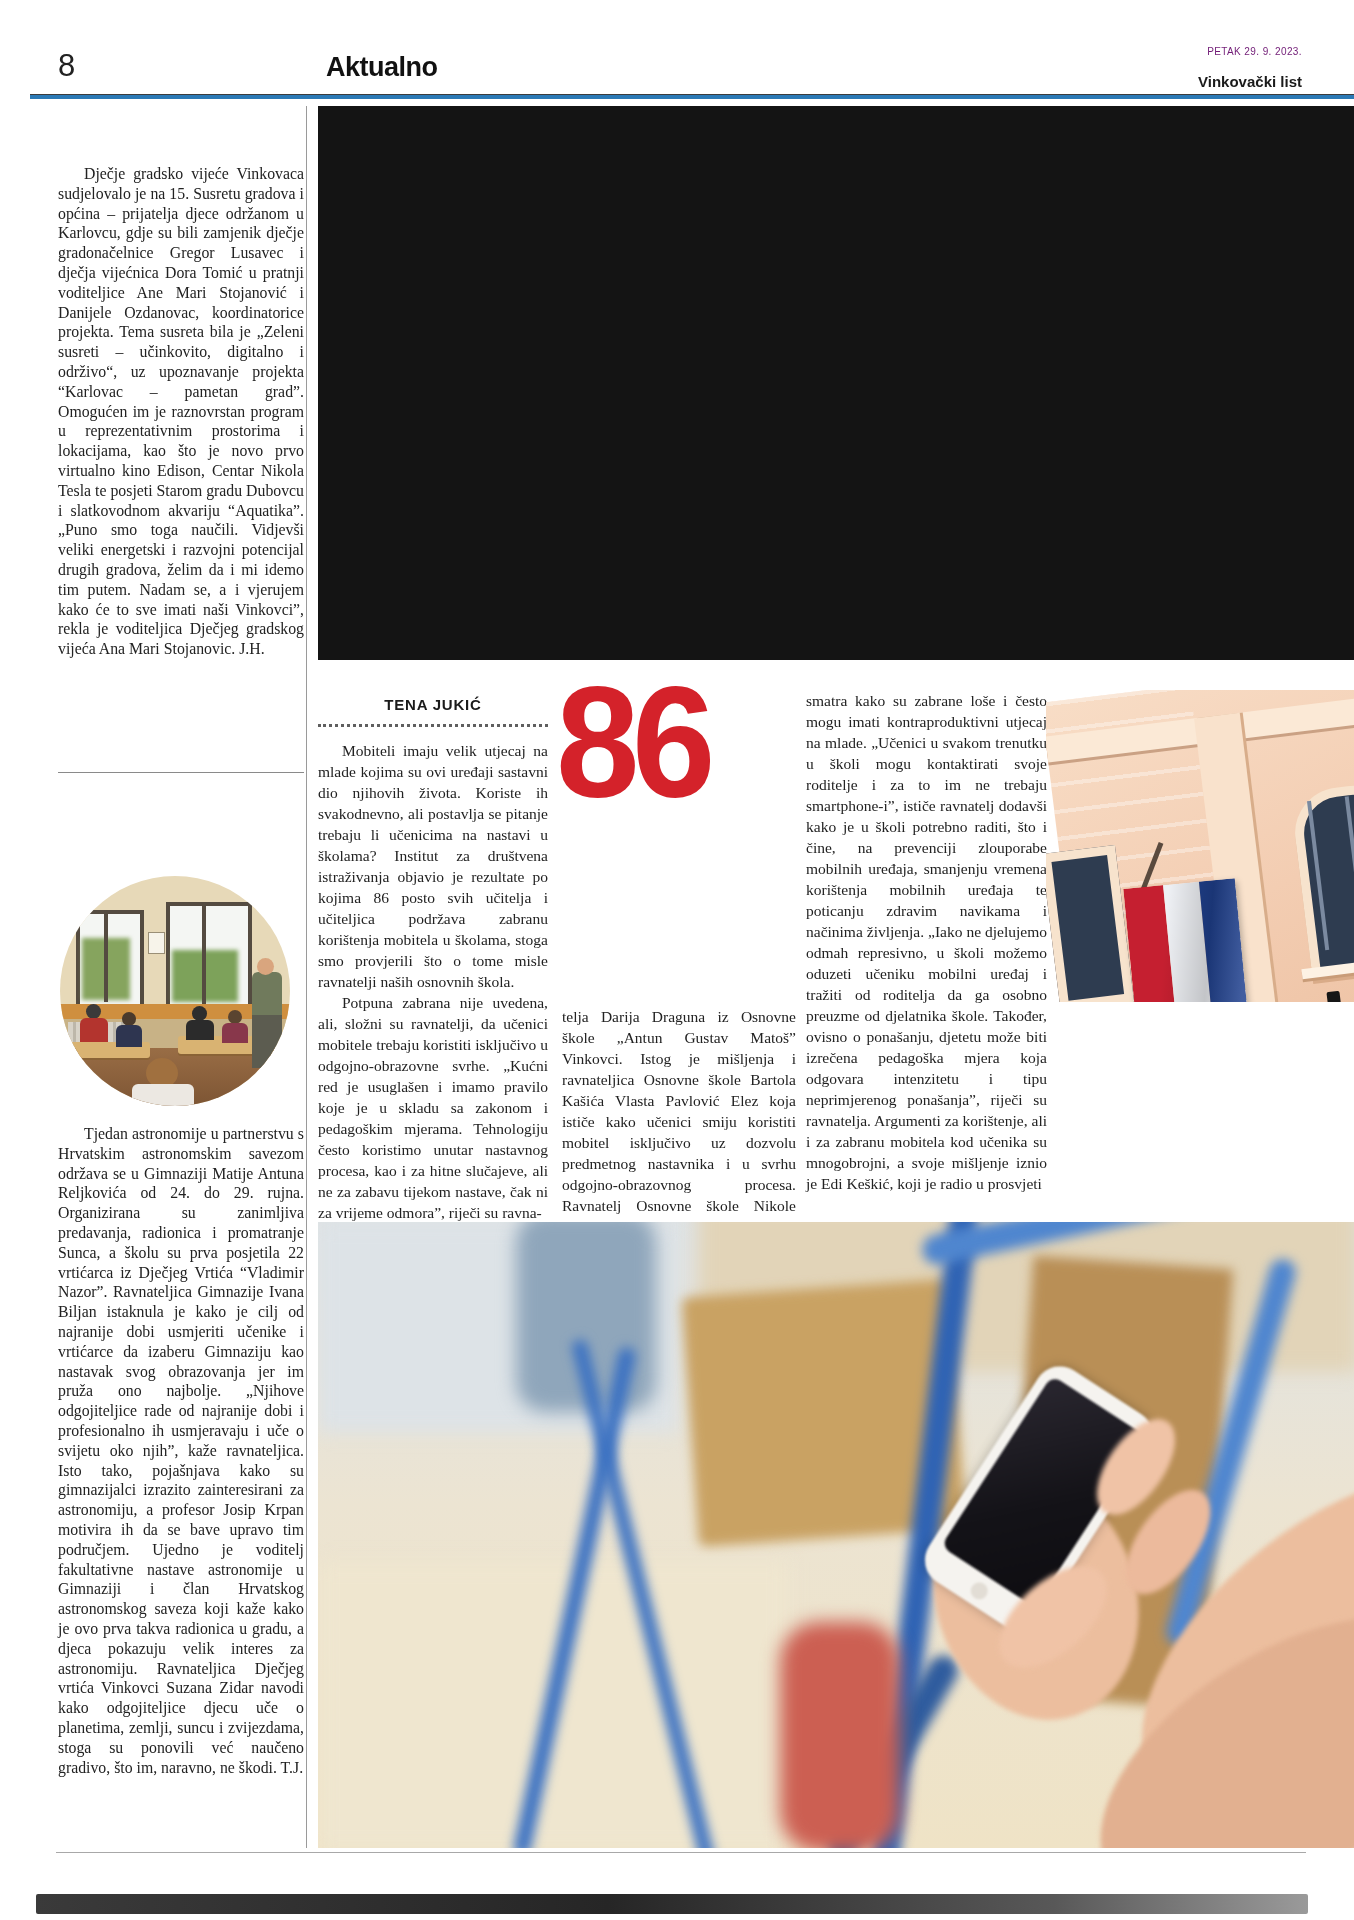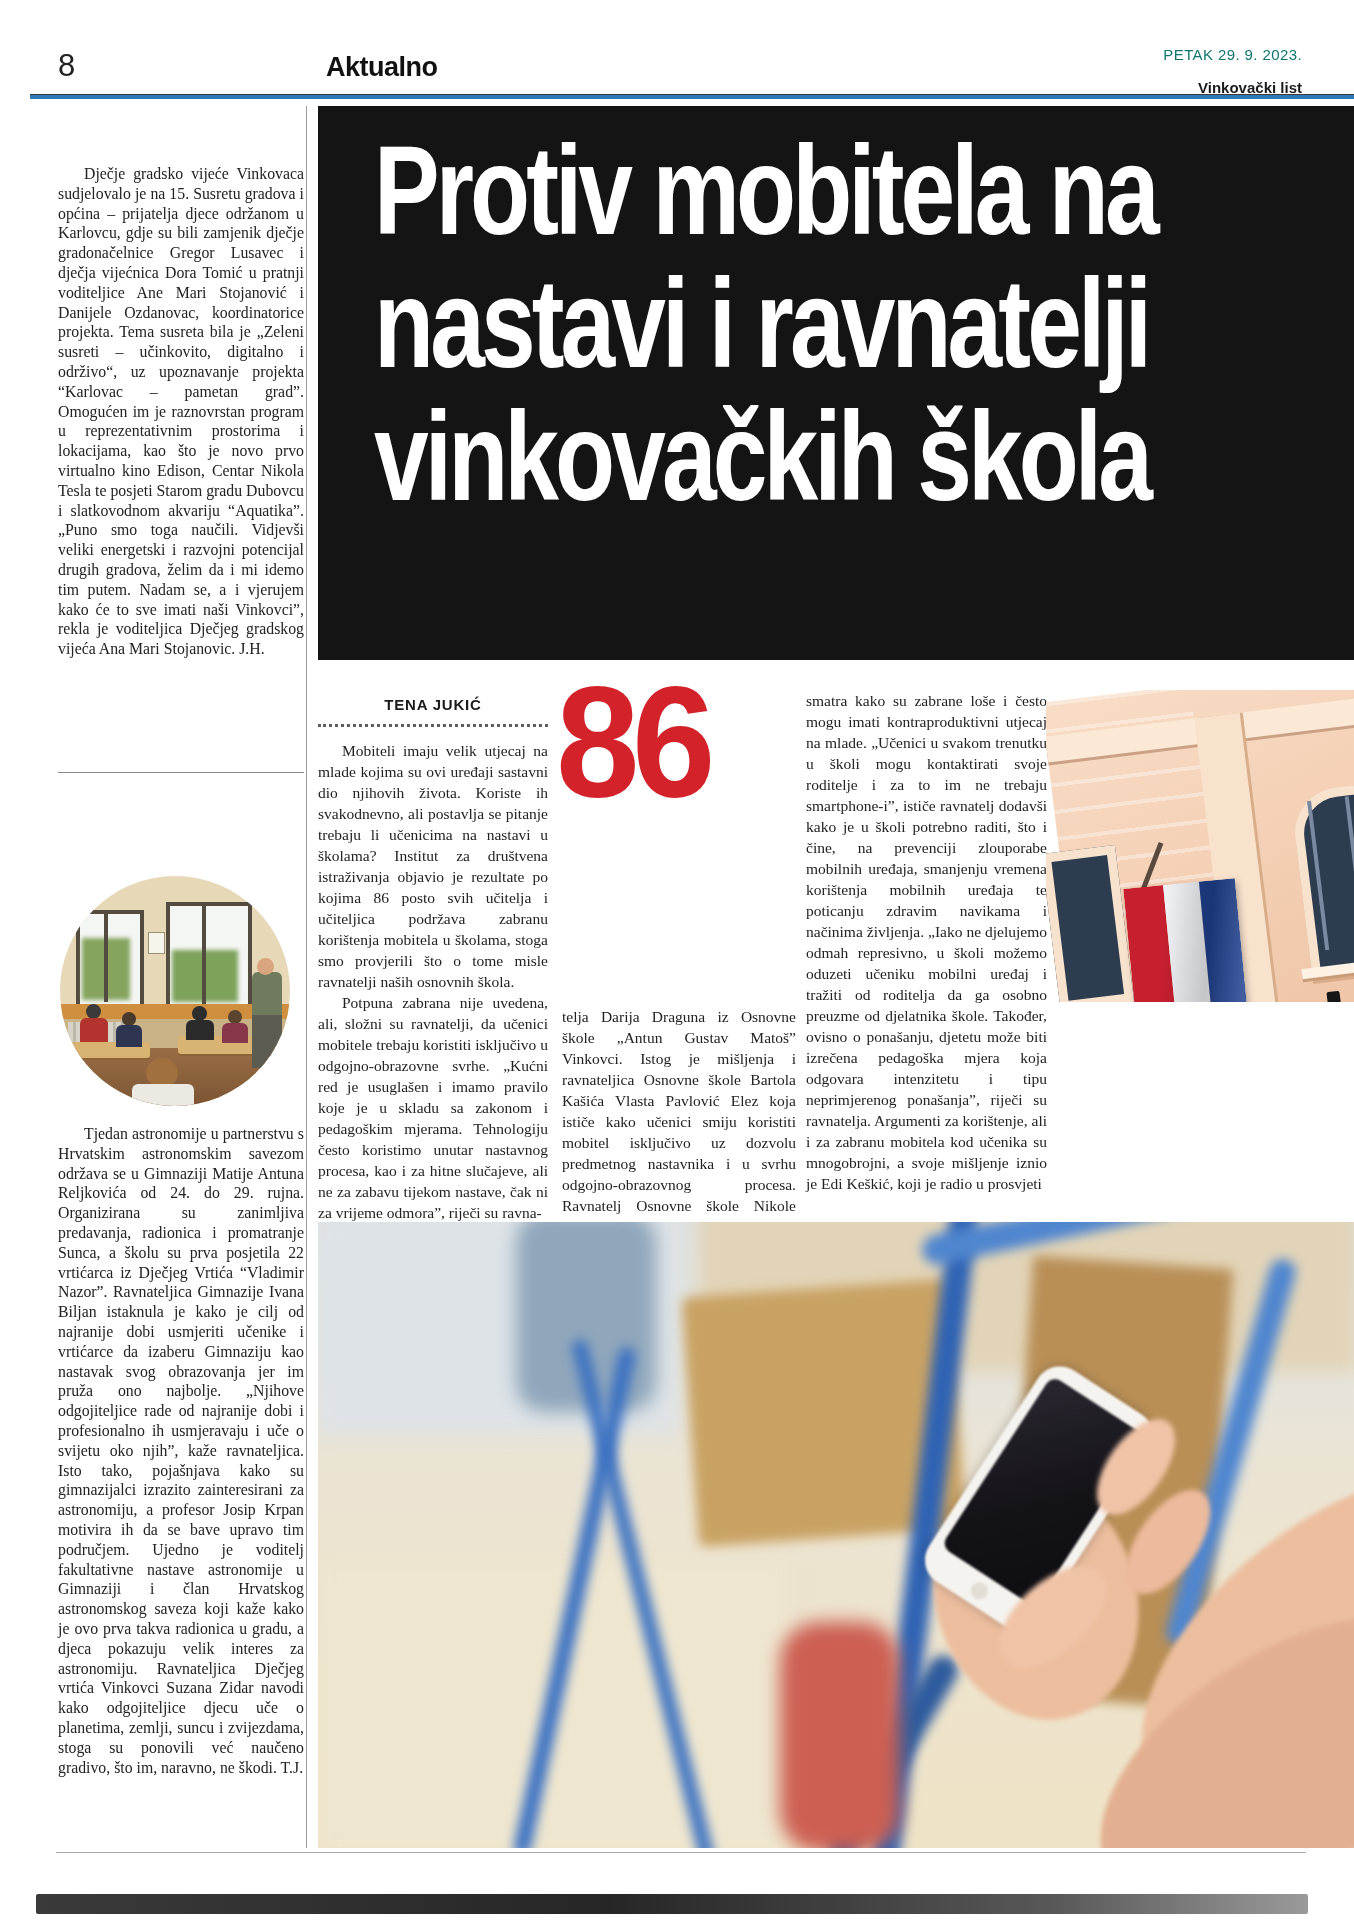--- a/index.html
+++ b/index.html
@@ -4,21 +4,21 @@
 <style>
   html,body{margin:0;padding:0;background:#e9e9e9;}
   .page{position:relative;width:1354px;height:1920px;background:#ffffff;overflow:hidden;
         font-family:"Liberation Serif",serif;color:#1d1d1d;}
   .abs{position:absolute;}
 
   
   .page-number{left:58px;top:48px;font-family:"Liberation Sans",sans-serif;font-size:31px;font-weight:400;color:#222;}
   .section-title{left:326px;top:52px;font-family:"Liberation Sans",sans-serif;font-size:27px;font-weight:700;color:#111;letter-spacing:-0.5px;}
   .masthead{right:52px;top:46px;text-align:right;font-family:"Liberation Sans",sans-serif;}
-  .masthead .date{font-size:15px;color:#0f766e;letter-spacing:0.4px;}
+  .masthead .date{font-size:10px;color:#701a75;letter-spacing:0.4px;}
   .masthead .paper{font-size:15px;font-weight:700;color:#1b1b1b;margin-top:16px;}
   .header-rule{left:30px;right:0;top:95px;height:4px;background:#2b79b5;box-shadow:0 -1px 0 #3c3c3c;}
 
   
   .left-col-title{left:58px;width:250px;font-family:"Liberation Sans",sans-serif;font-size:31px;font-weight:700;
                   line-height:1.07;letter-spacing:-0.8px;color:#151515;}
   .left-body{left:58px;width:246px;font-size:15.8px;line-height:19.8px;text-align:justify;color:#222;}
   .left-body p{margin:0;text-indent:26px;}
   .h-divider{left:58px;width:246px;height:0;border-top:1px solid #8a8a8a;}
   .v-divider{left:306px;top:106px;width:1px;height:1742px;background:#9a9a9a;}
@@ -145,25 +145,20 @@
     <div class="cp-head" style="left:197px;top:82px;width:17px;height:17px;background:#d9a57e;"></div>
     <div class="cp-head" style="left:86px;top:182px;width:32px;height:30px;background:#a0703f;"></div>
     <div class="cp-body" style="left:72px;top:208px;width:62px;height:22px;background:#ece8e2;"></div>
   </div>
 
   <div class="abs left-body" style="top:1124px;">
     <p>Tjedan astronomije u partnerstvu s Hrvatskim astronomskim savezom održava se u Gimnaziji Matije Antuna Reljkovića od 24. do 29. rujna. Organizirana su zanimljiva predavanja, radionica i promatranje Sunca, a školu su prva posjetila 22 vrtićarca iz Dječjeg Vrtića “Vladimir Nazor”. Ravnateljica Gimnazije Ivana Biljan istaknula je kako je cilj od najranije dobi usmjeriti učenike i vrtićarce da izaberu Gimnaziju kao nastavak svog obrazovanja jer im pruža ono najbolje. „Njihove odgojiteljice rade od najranije dobi i profesionalno ih usmjeravaju i uče o svijetu oko njih”, kaže ravnateljica. Isto tako, pojašnjava kako su gimnazijalci izrazito zainteresirani za astronomiju, a profesor Josip Krpan motivira ih da se bave upravo tim područjem. Ujedno je voditelj fakultativne nastave astronomije u Gimnaziji i član Hrvatskog astronomskog saveza koji kaže kako je ovo prva takva radionica u gradu, a djeca pokazuju velik interes za astronomiju. Ravnateljica Dječjeg vrtića Vinkovci Suzana Zidar navodi kako odgojiteljice djecu uče o planetima, zemlji, suncu i zvijezdama, stoga su ponovili već naučeno gradivo, što im, naravno, ne škodi.  T.J.</p>
   </div>
 
   <div class="abs headline-box">
-    <div class="headline-group">
-      <div class="headline-line"><span>Protiv mobitela na</span></div>
-      <div class="headline-line"><span>nastavi i ravnatelji</span></div>
-      <div class="headline-line"><span>vinkovačkih škola</span></div>
-    </div>
   </div>
 
   <div class="abs byline">TENA JUKIĆ</div>
   <div class="abs byline-rule"></div>
 
   <div class="abs main-col col-a">
     <p class="indent">Mobiteli imaju velik utjecaj na mlade kojima su ovi uređaji sastavni dio njihovih života. Koriste ih svakodnevno, ali postavlja se pitanje trebaju li učenicima na nastavi u školama? Institut za društvena istraživanja objavio je rezultate po kojima 86 posto svih učitelja i učiteljica podržava zabranu korištenja mobitela u školama, stoga smo provjerili što o tome misle ravnatelji naših osnovnih škola.</p>
     <p class="indent">Potpuna zabrana nije uvedena, ali, složni su ravnatelji, da učenici mobitele trebaju koristiti isključivo u odgojno-obrazovne svrhe. „Kućni red je usuglašen i imamo pravilo koje je u skladu sa zakonom i pedagoškim mjerama. Tehnologiju često koristimo unutar nastavnog procesa, kao i za hitne slučajeve, ali ne za zabavu tijekom nastave, čak ni za vrijeme odmora”, riječi su ravna-</p>
   </div>
 

